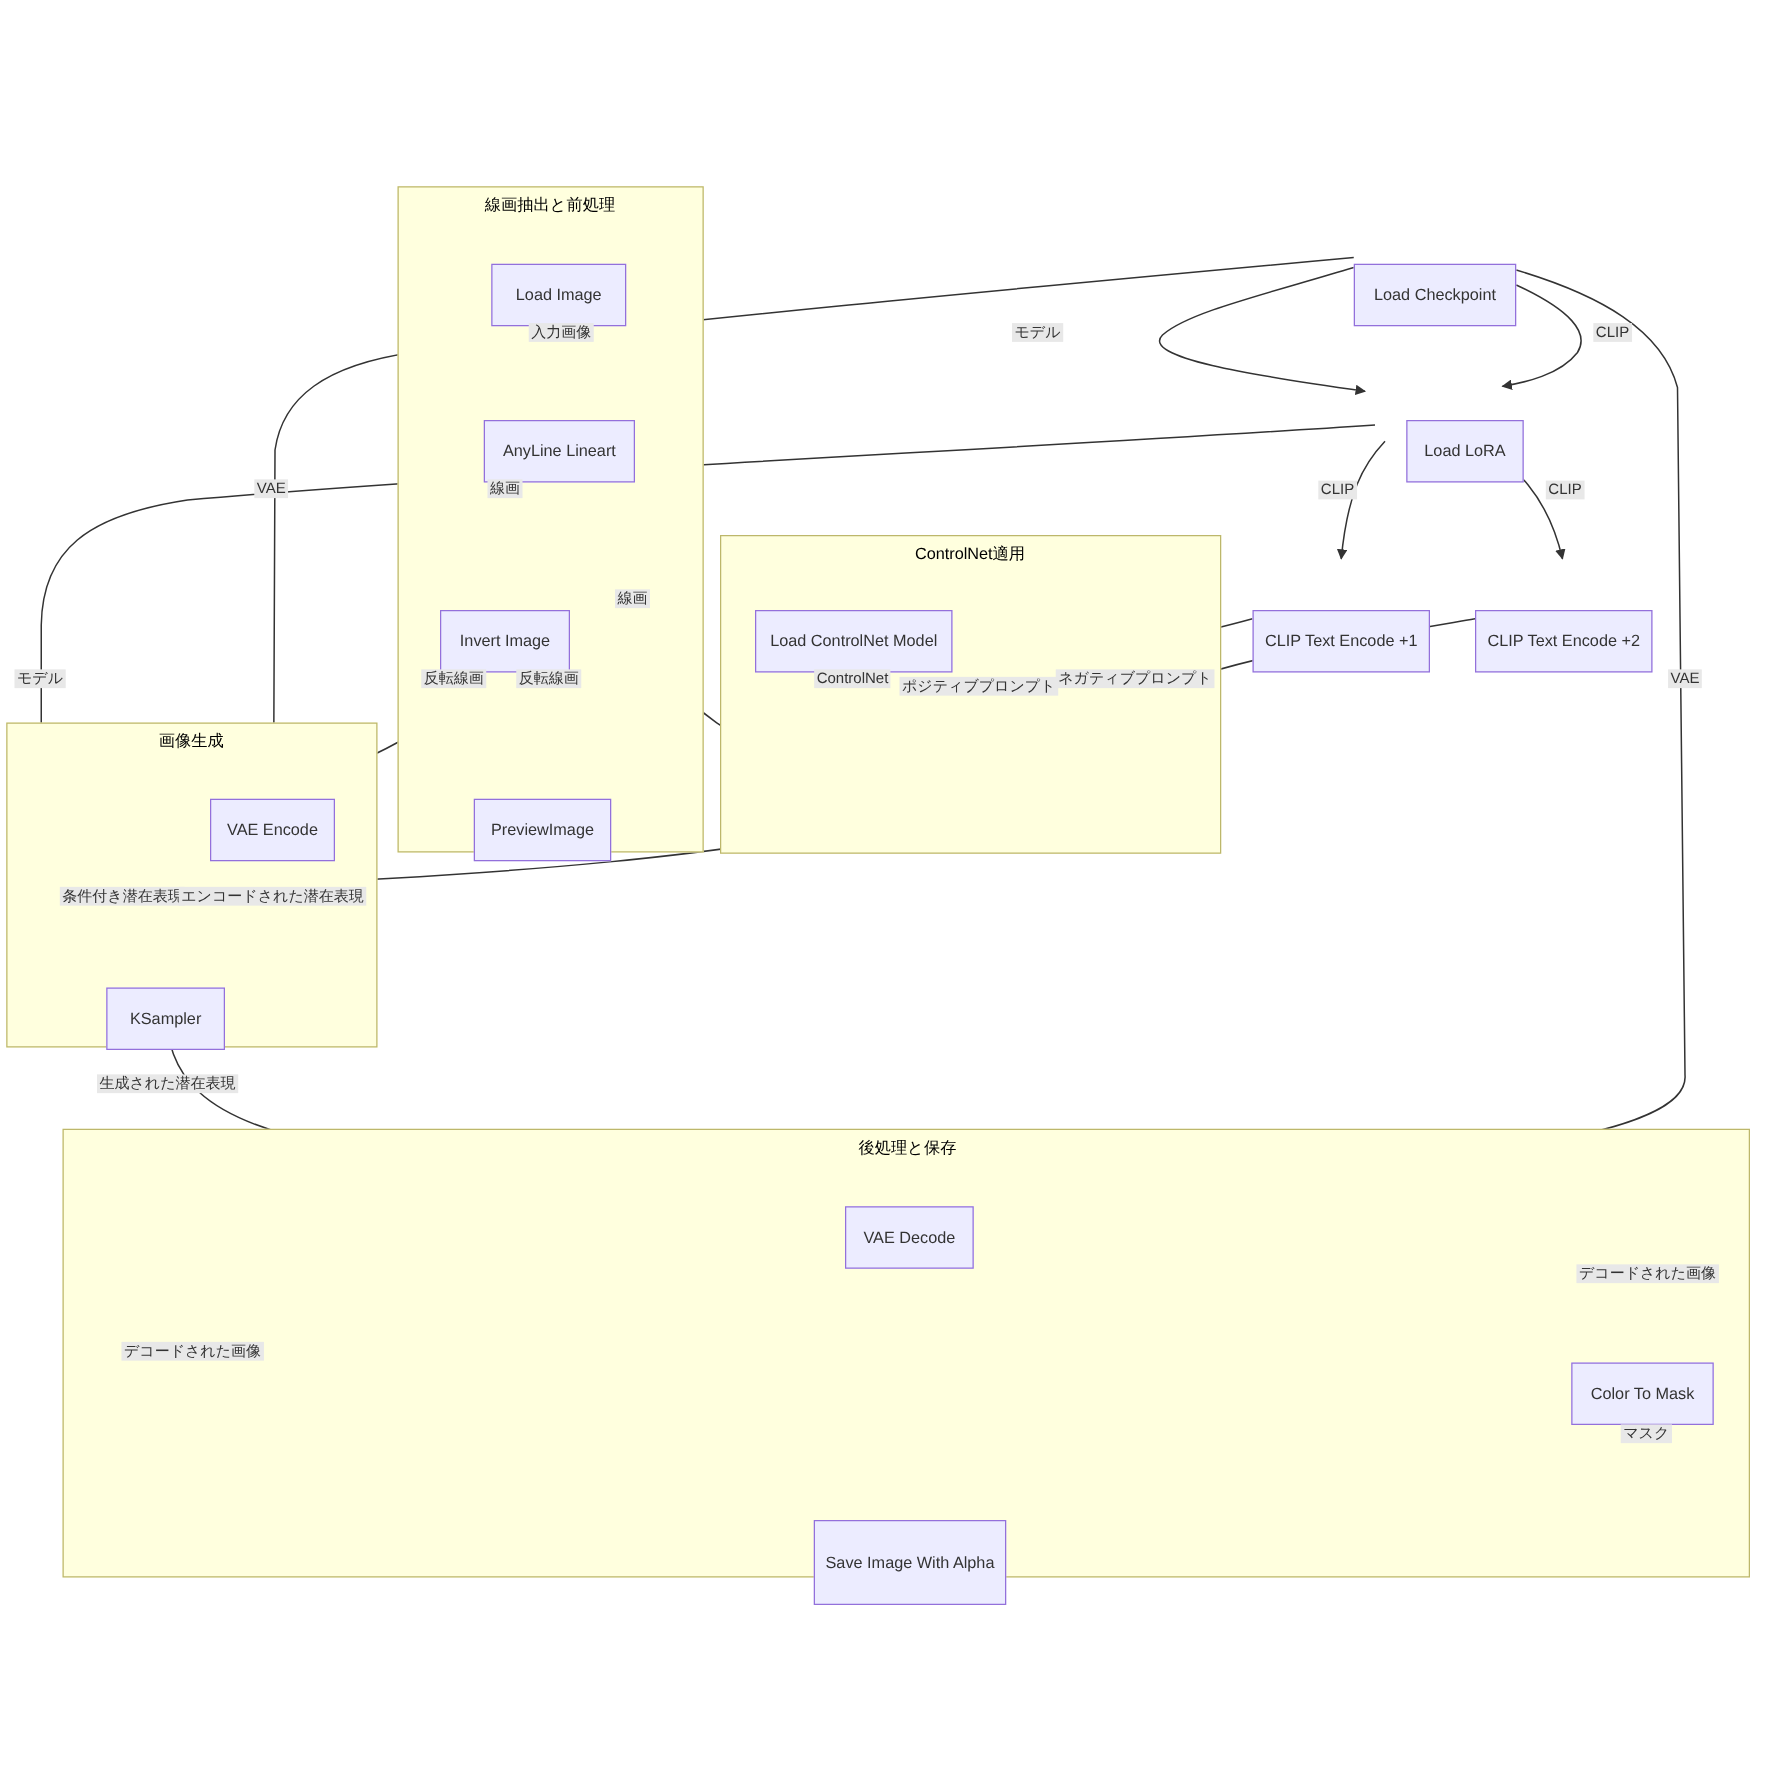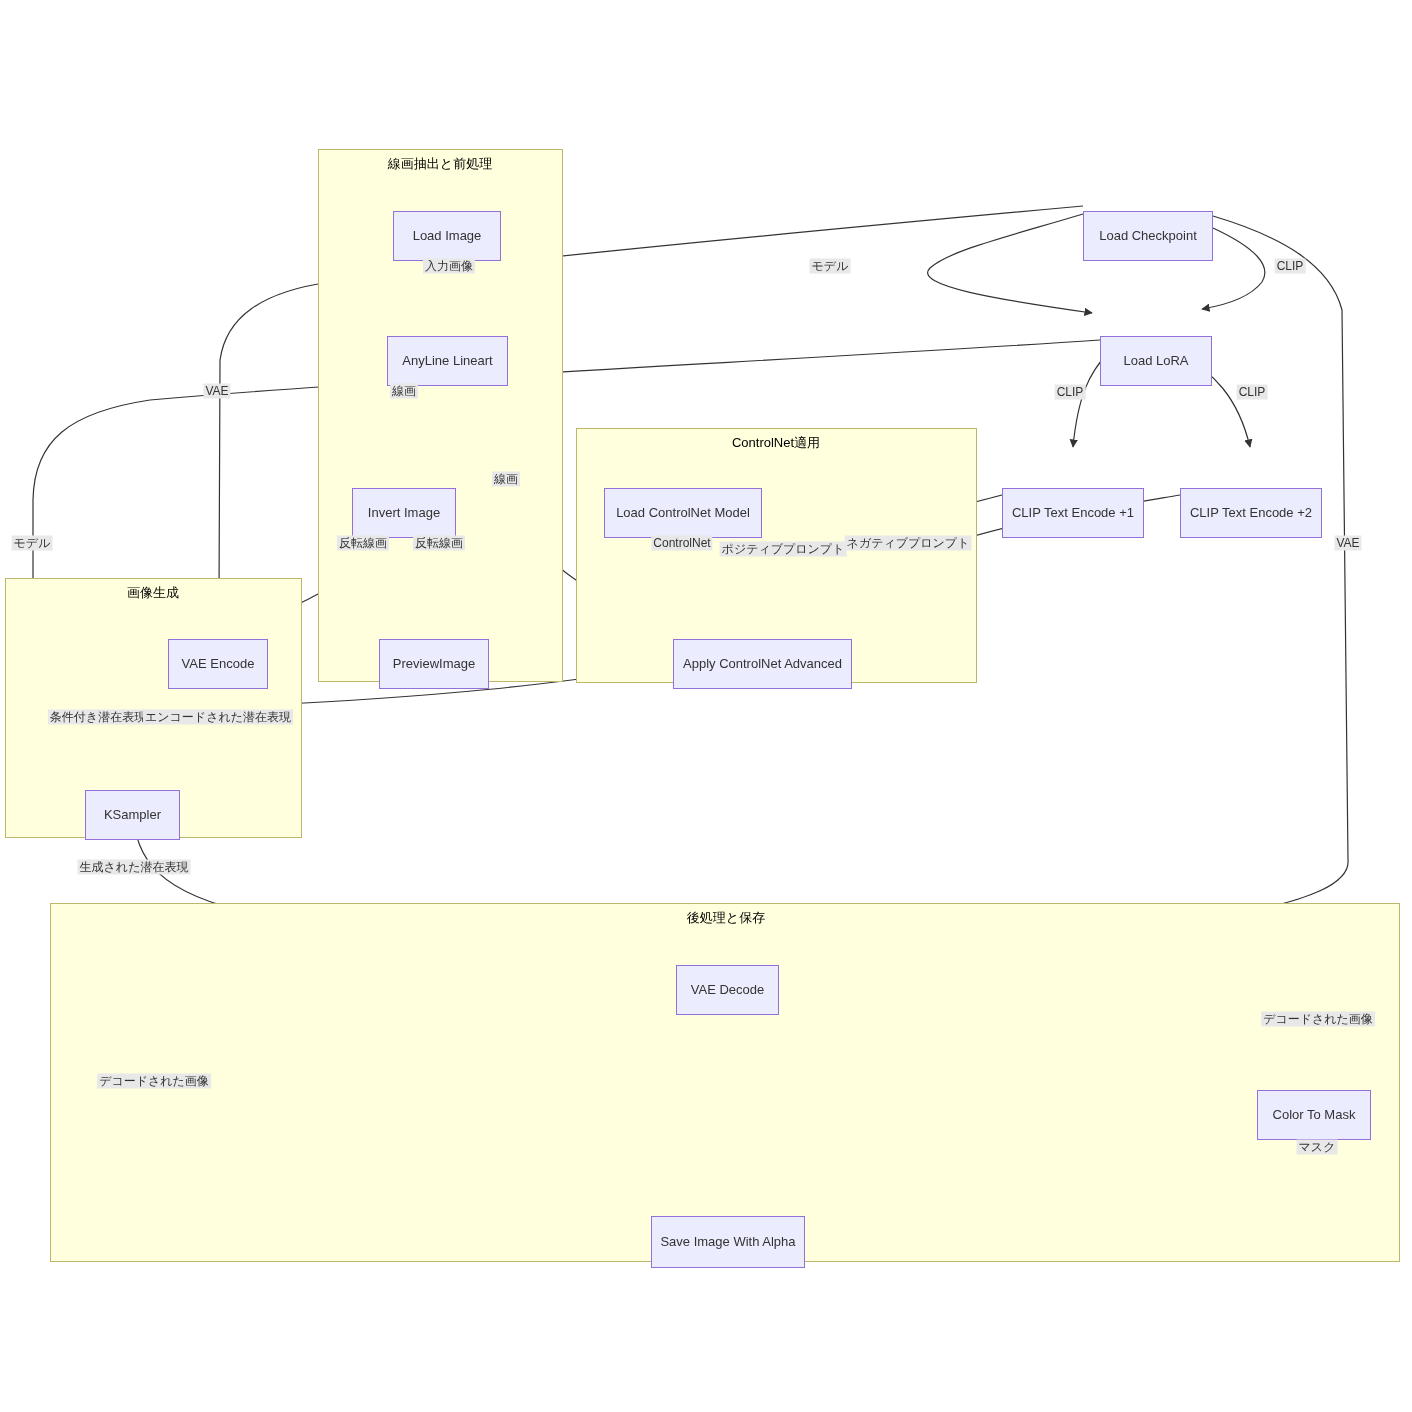--- a/index.html
+++ b/index.html
@@ -79,32 +79,31 @@
 
   <div class="cluster" style="left:5px;top:578px;width:297px;height:260px;"></div>
   <div class="cluster-label" style="left:153px;top:584px;">画像生成</div>
 
   <div class="cluster" style="left:50px;top:903px;width:1350px;height:359px;"></div>
   <div class="cluster-label" style="left:726px;top:909px;">後処理と保存</div>
 
   <div class="node" style="left:393px;top:178px;width:108px;height:50px;">Load Image</div>
   <div class="node" style="left:1083px;top:178px;width:130px;height:50px;">Load Checkpoint</div>
   <div class="node" style="left:387px;top:303px;width:121px;height:50px;">AnyLine Lineart</div>
-  <div class="node" style="left:1100px;top:303px;width:112px;height:50px;">Load LoRA</div>
+  <div class="node" style="left:1125px;top:303px;width:94px;height:50px;">Load LoRA</div>
   <div class="node" style="left:352px;top:455px;width:104px;height:50px;">Invert Image</div>
   <div class="node" style="left:604px;top:455px;width:158px;height:50px;">Load ControlNet Model</div>
   <div class="node" style="left:1002px;top:455px;width:142px;height:50px;">CLIP Text Encode +1</div>
   <div class="node" style="left:1180px;top:455px;width:142px;height:50px;">CLIP Text Encode +2</div>
   <div class="node" style="left:168px;top:606px;width:100px;height:50px;">VAE Encode</div>
   <div class="node" style="left:379px;top:606px;width:110px;height:50px;">PreviewImage</div>
-  <div class="node" style="left:673px;top:606px;width:179px;height:50px;">Apply ControlNet Advanced</div>
   <div class="node" style="left:85px;top:757px;width:95px;height:50px;">KSampler</div>
   <div class="node" style="left:676px;top:932px;width:103px;height:50px;">VAE Decode</div>
   <div class="node" style="left:1257px;top:1057px;width:114px;height:50px;">Color To Mask</div>
-  <div class="node" style="left:651px;top:1183px;width:154px;height:52px;">Save Image With Alpha</div>
+  <div class="node" style="left:651px;top:1183px;width:154px;height:68px;">Save Image With Alpha</div>
 
   <div class="elabel" style="left:449px;top:266px;">入力画像</div>
   <div class="elabel" style="left:830px;top:266px;">モデル</div>
   <div class="elabel" style="left:1290px;top:266px;">CLIP</div>
   <div class="elabel" style="left:217px;top:391px;">VAE</div>
   <div class="elabel" style="left:404px;top:391px;">線画</div>
   <div class="elabel" style="left:1070px;top:392px;">CLIP</div>
   <div class="elabel" style="left:1252px;top:392px;">CLIP</div>
   <div class="elabel" style="left:506px;top:479px;">線画</div>
   <div class="elabel" style="left:32px;top:543px;">モデル</div>

